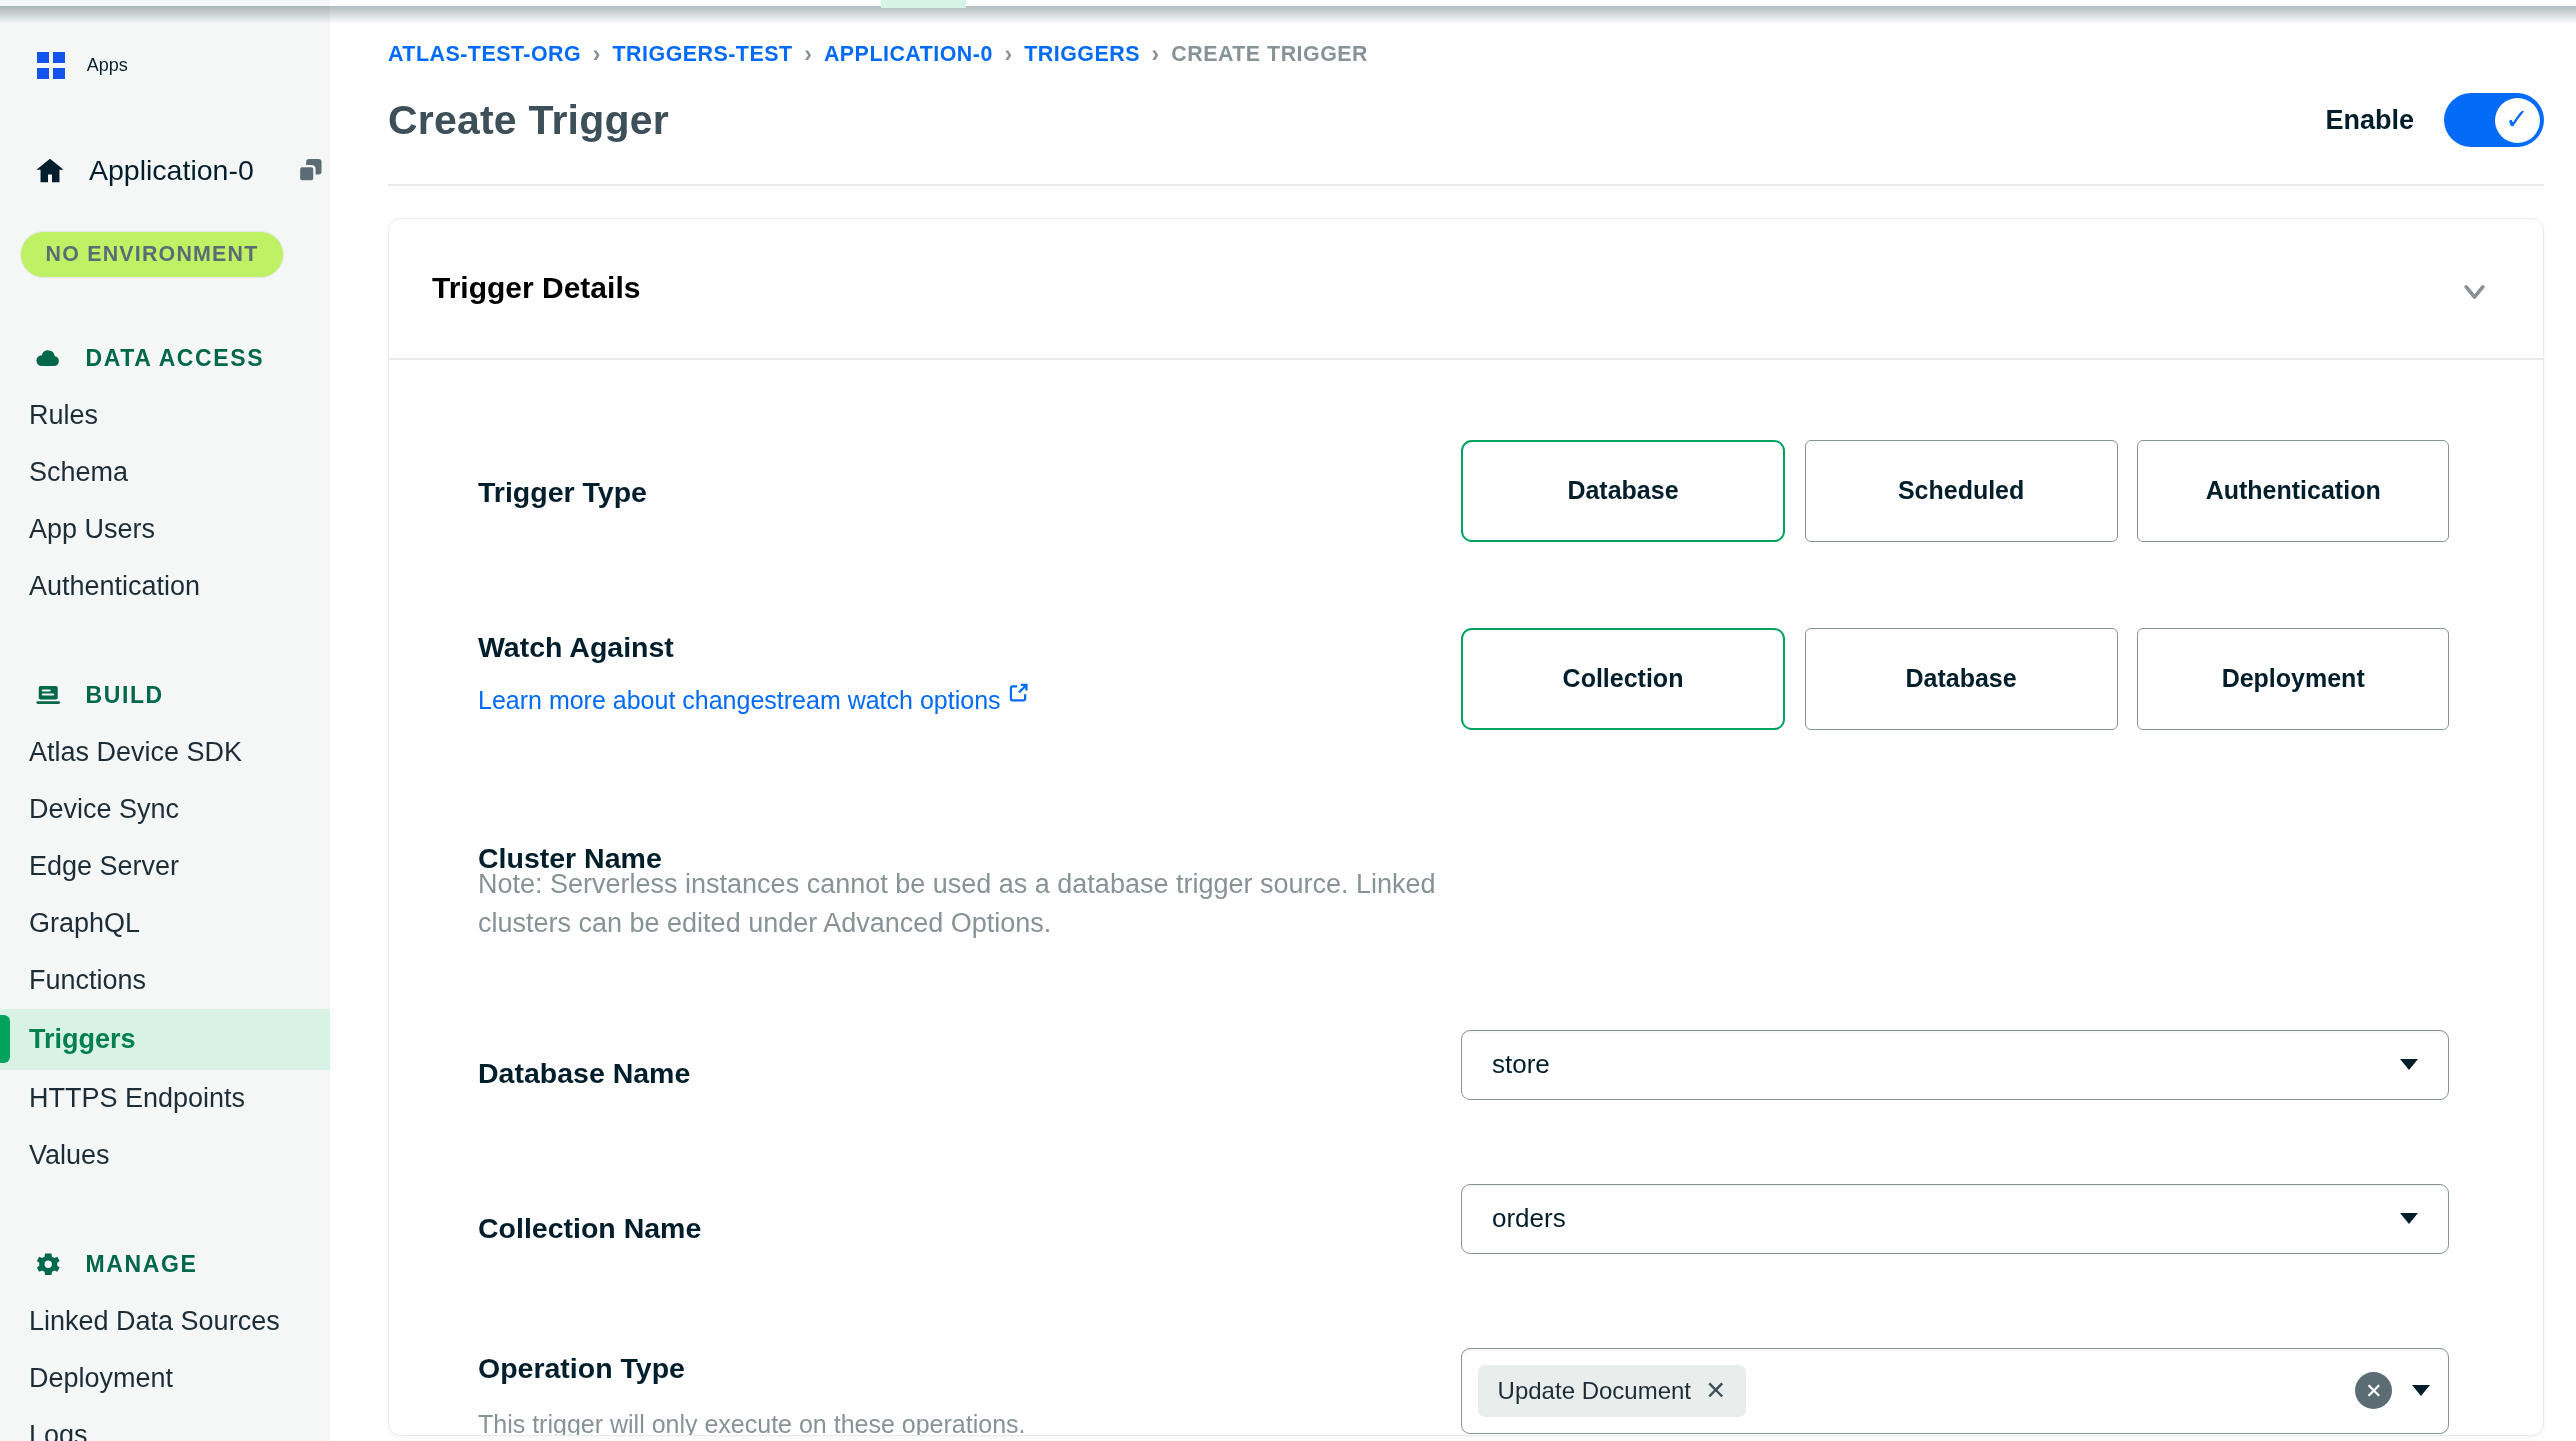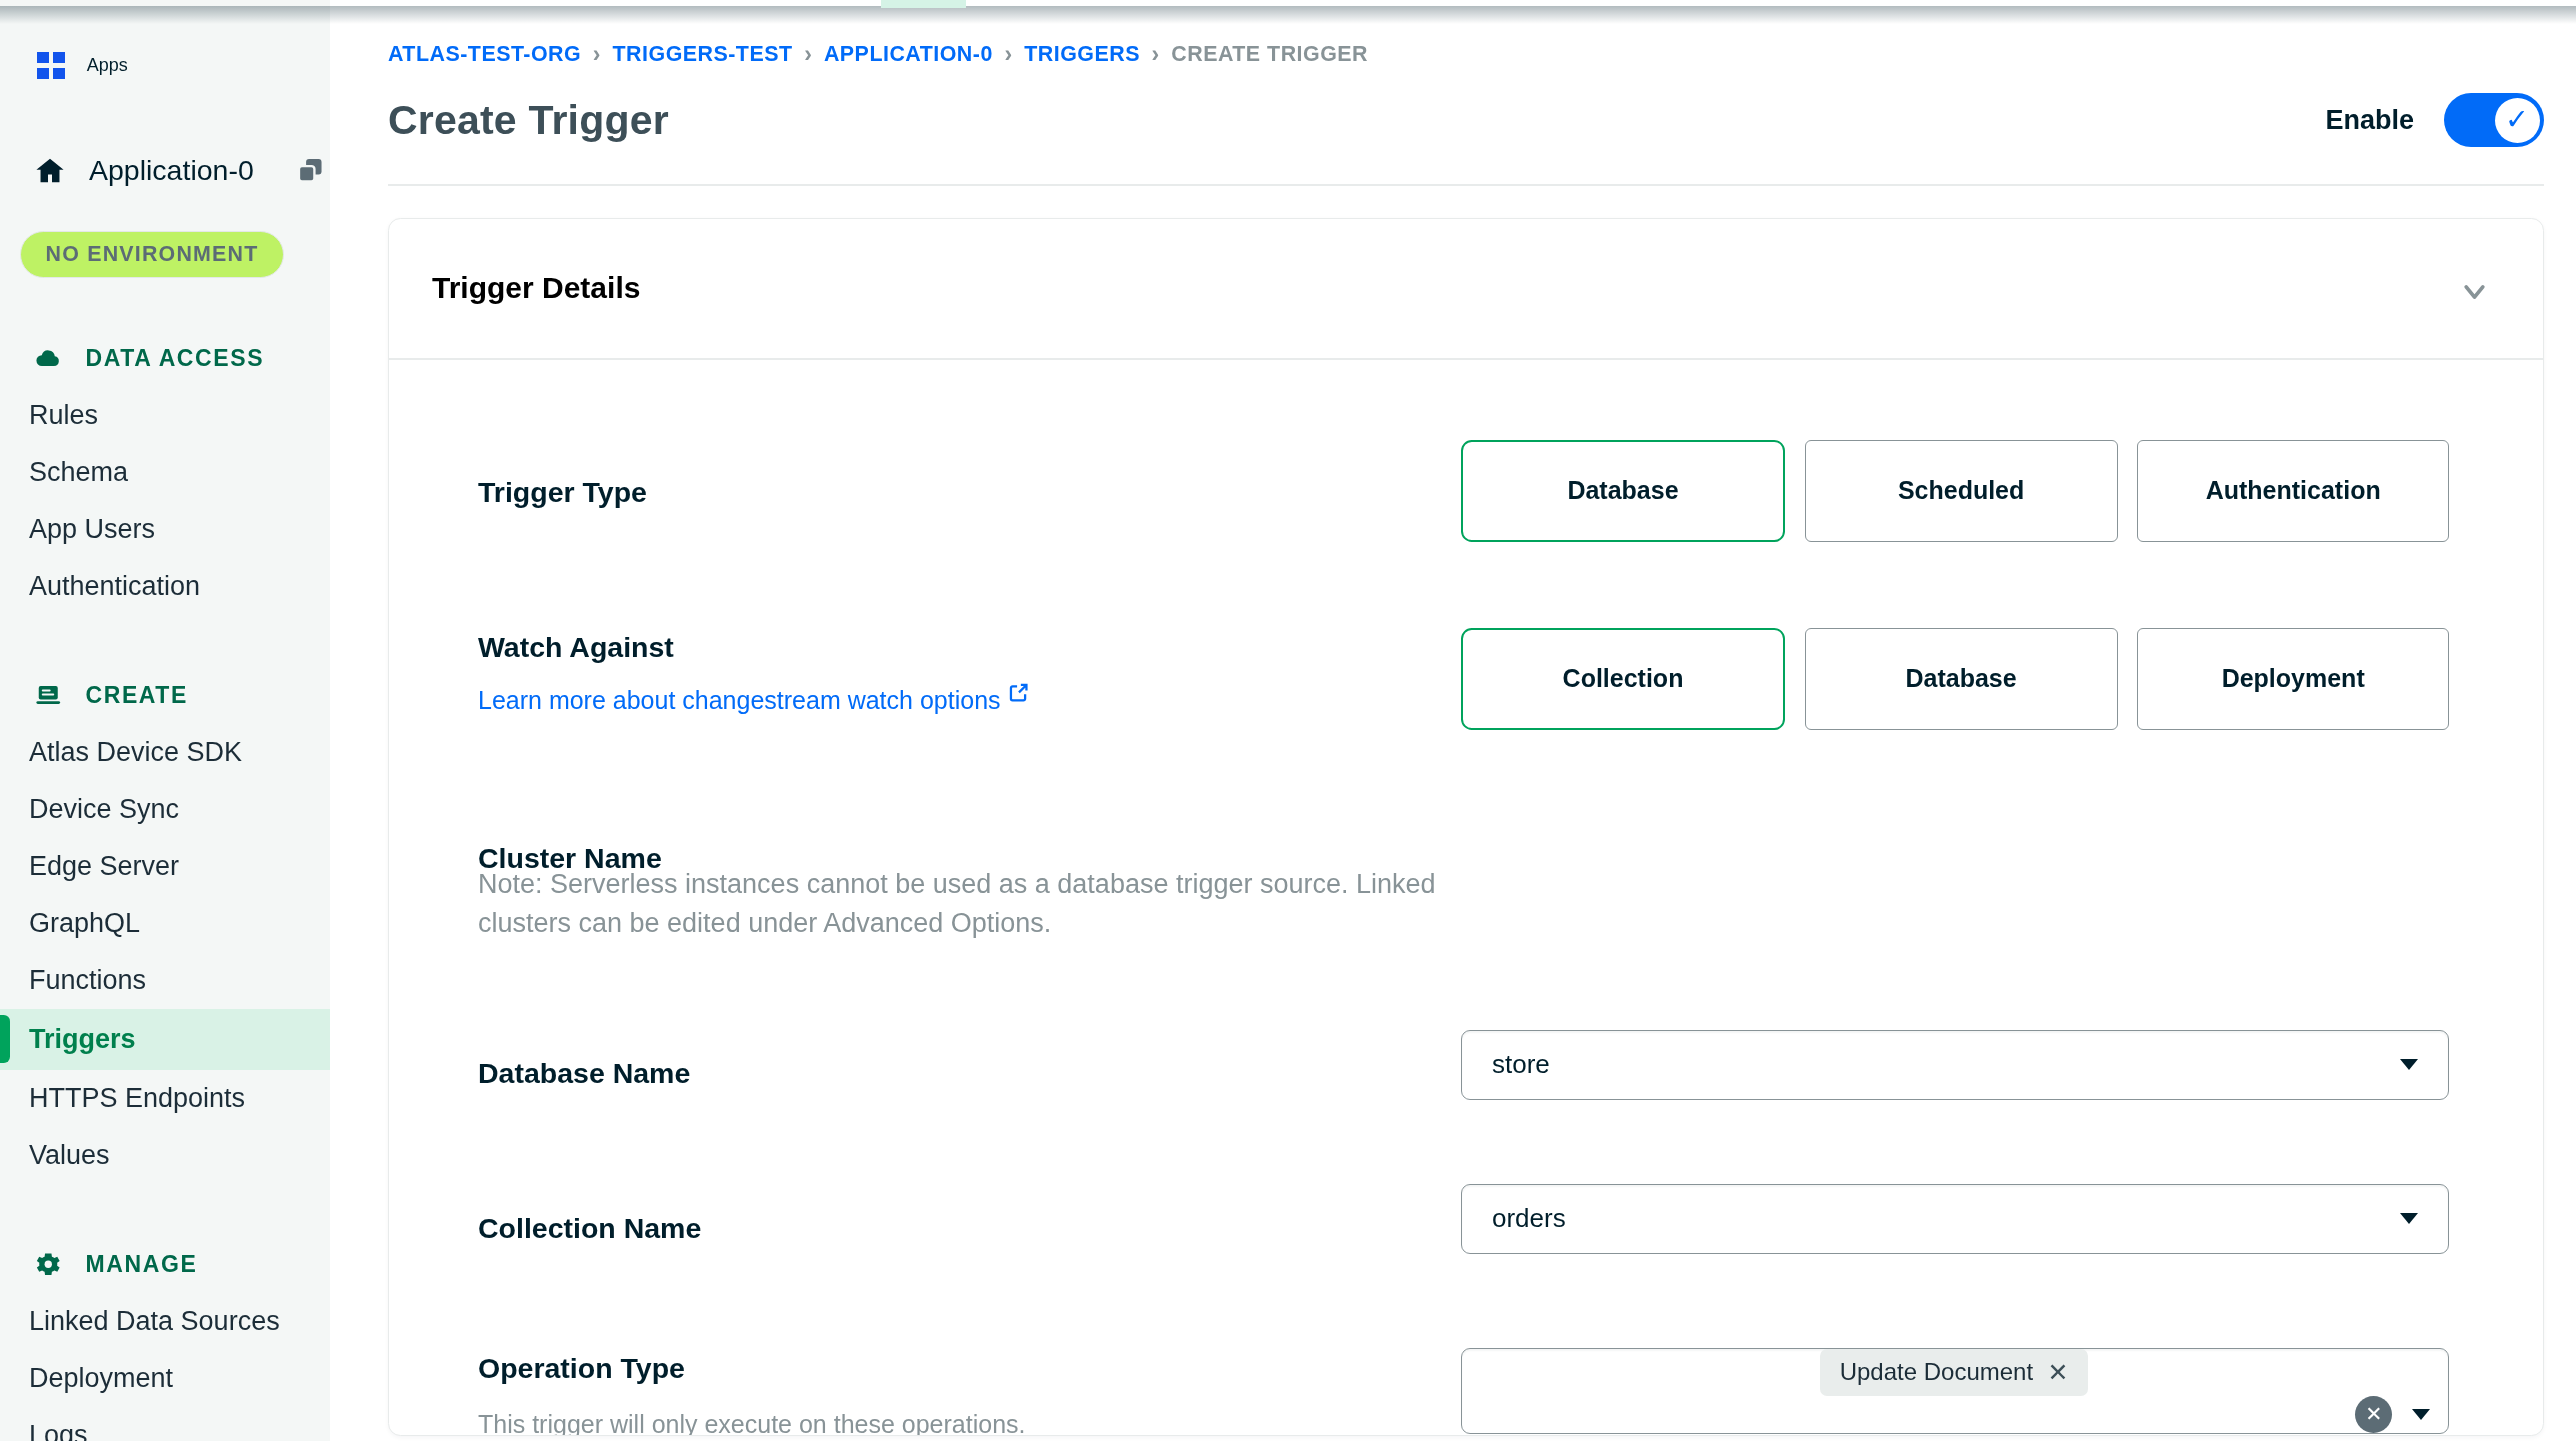--- a/index.html
+++ b/index.html
@@ -144,21 +144,21 @@
     </div>
 
     
     <div class="nav-section">
       <div class="nav-header">
         <svg class="icon-green" width="28.5" height="28.5" viewBox="0 0 24 24">
           <rect x="4" y="4.3" width="16" height="11.2" rx="1.6" fill="#00684A"></rect>
           <rect x="2" y="17" width="20" height="2.4" rx="1.2" fill="#00684A"></rect>
           <path d="M7.4 8h5.8M7.4 11.4h8.8" stroke="#F4F7F6" stroke-width="1.7" stroke-linecap="round"></path>
         </svg>
-        <span>CREATE</span>
+        <span>BUILD</span>
       </div>
       <div class="nav-item">
           <span>Atlas Device SDK</span>
         </div>
       <div class="nav-item">
           <span>Device Sync</span>
         </div>
       <div class="nav-item">
           <span>Edge Server</span>
         </div>
@@ -267,21 +267,21 @@
       </div>
 
       <div class="flabel" style="top:993px;">Collection Name</div>
       <div class="ctrl select" style="top:965px;">
         <span>orders</span>
         <span class="caret"></span>
       </div>
 
       <div class="flabel" style="top:1133px;">Operation Type</div>
       <div class="fnote" style="top:1186px; font-size:25px;">This trigger will only execute on these operations.</div>
-      <div class="ctrl multiselect" style="top:1129px;flex-direction:column;">
+      <div class="ctrl multiselect" style="top:1129px;">
         <div class="chip">
           <span>Update Document</span>
           <span class="x">✕</span>
         </div>
         <div class="ms-right">
           <div class="clear-circle">
               <span>✕</span>
             </div>
           <span class="caret"></span>
         </div>

